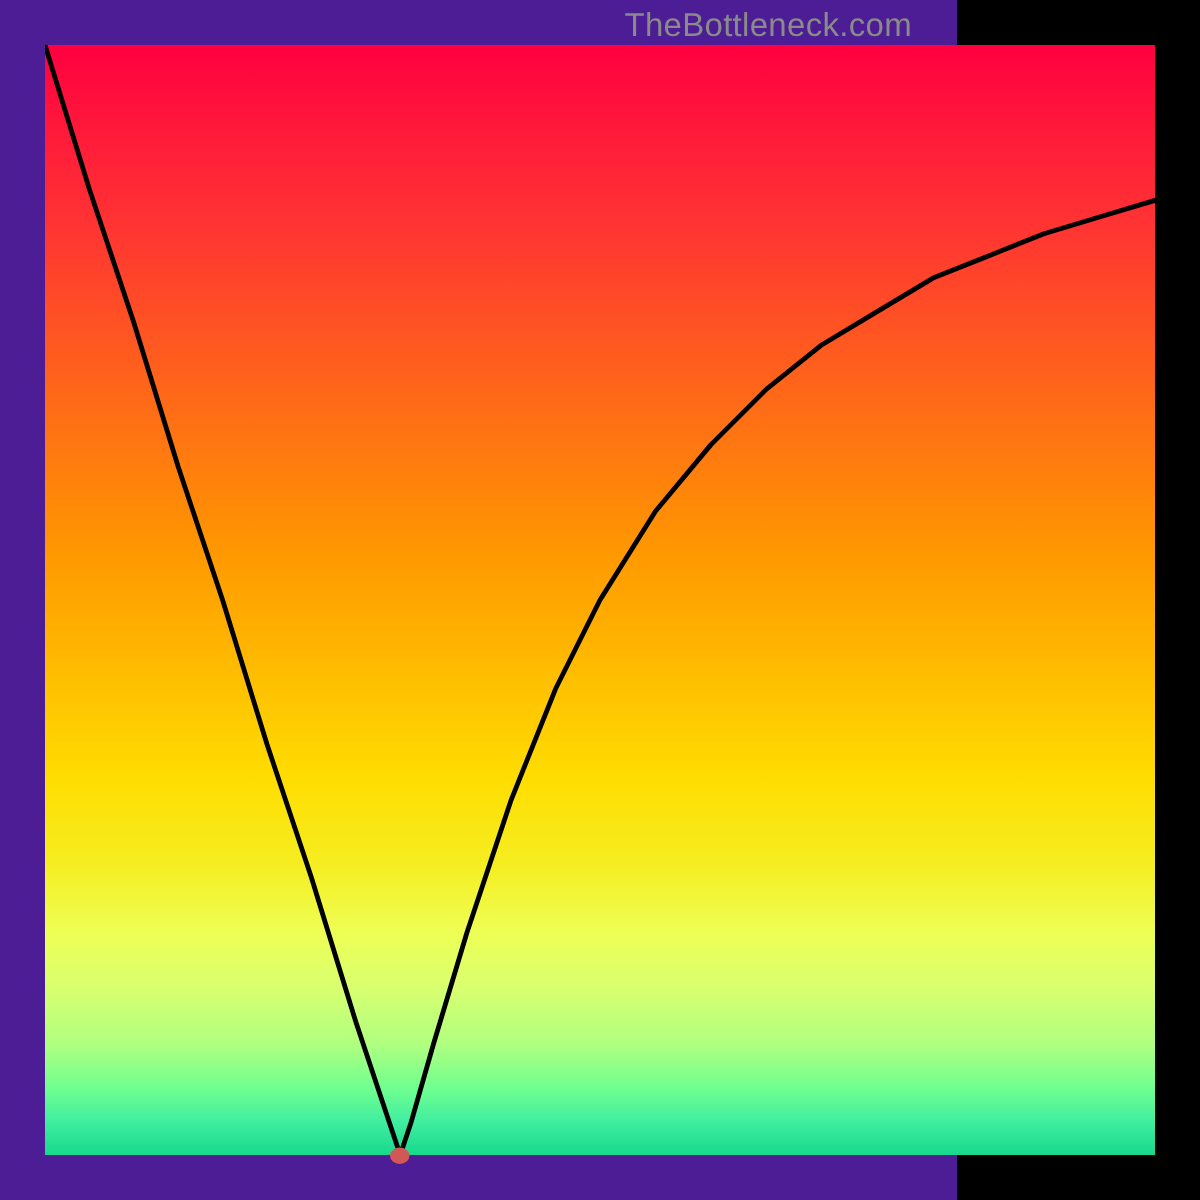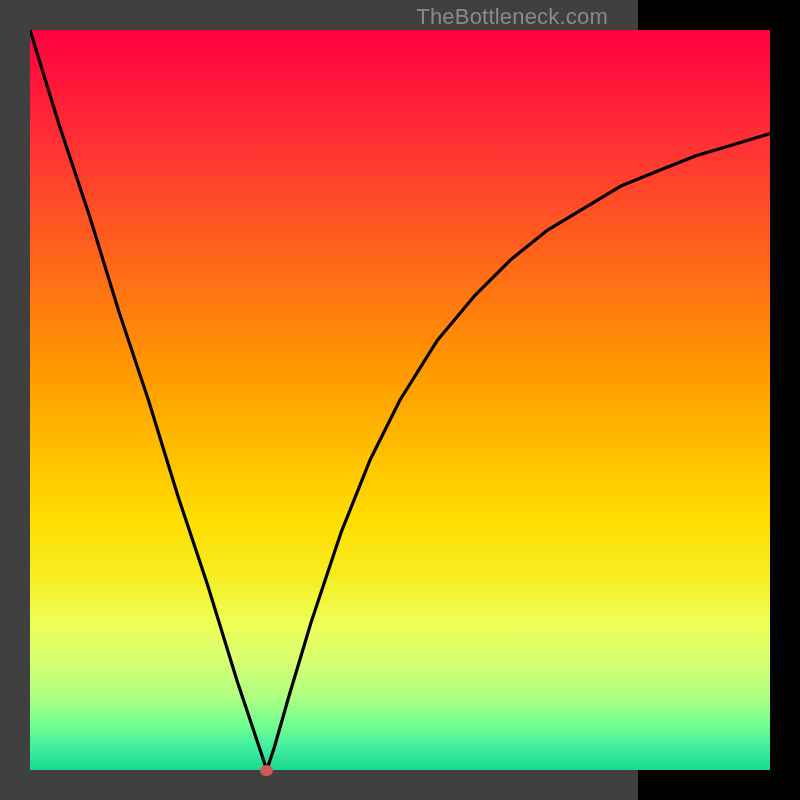--- a/index.html
+++ b/index.html
@@ -1,21 +1,21 @@
 <!DOCTYPE html>
 <html><head>
 <meta charset="utf-8">
 <style>
   * { margin: 0; padding: 0; box-sizing: border-box; }
   html, body { width: 800px; height: 800px; overflow: hidden; background: #000; }
   .frame {
     position: relative;
     width: 638px;
     height: 800px;
-    background: #404040;
+    background: #4c1d95;
   }
   .plot-area {
     position: absolute;
     left: 30px;
     top: 30px;
     width: 740px;
     height: 740px;
     background: linear-gradient(to bottom,
       #ff0040 0%,
       #ff1a3a 8%,

